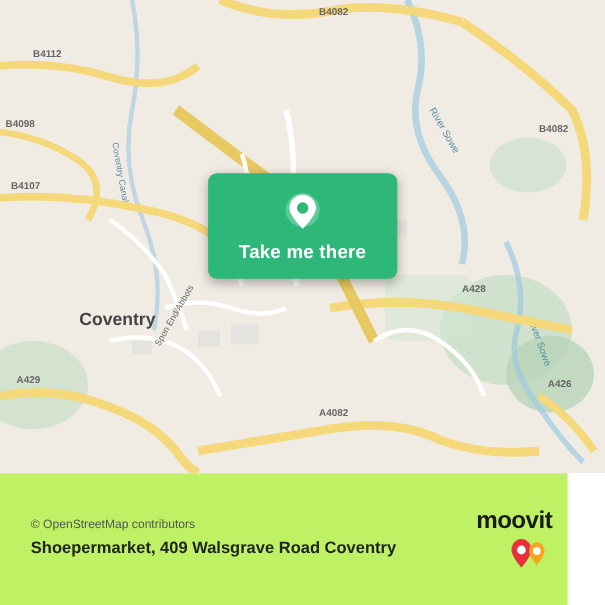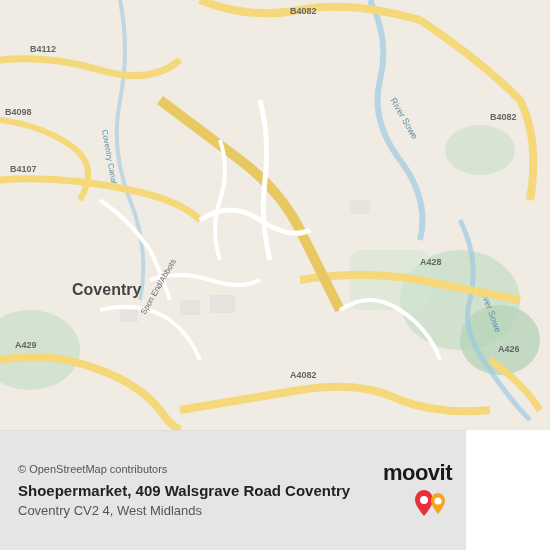--- a/index.html
+++ b/index.html
@@ -54,27 +54,27 @@
     }
 
     #btn-label {
       font-size: 17px;
       font-weight: 600;
       letter-spacing: 0.2px;
       white-space: nowrap;
     }
 
     #bottom-bar {
-      width: 466px;
+      width: 516px;
       height: 120px;
-      background: #e5e5e5;
+      background: #bef264;
       display: flex;
       align-items: center;
       justify-content: space-between;
-      padding: 10px 14px 10px 18px;
+      padding: 10px 14px 10px 28px;
       border-top: 1px solid #ddd;
     }
 
     #address-block {
       flex: 1;
     }
 
     #osm-credit {
       font-size: 11px;
       color: #555;
@@ -180,29 +180,37 @@
     <text x="145" y="315" font-size="8" fill="#666" font-family="Arial" transform="rotate(-60,145,315)">Spon End/Abbots</text>
 
     <text x="72" y="295" font-size="16" fill="#444" font-family="Arial" font-weight="bold">Coventry</text>
 
     <rect x="180" y="300" width="20" height="15" fill="#ddd" opacity="0.6"></rect>
     <rect x="210" y="295" width="25" height="18" fill="#ddd" opacity="0.6"></rect>
     <rect x="120" y="310" width="18" height="12" fill="#ddd" opacity="0.6"></rect>
     <rect x="350" y="200" width="20" height="14" fill="#ddd" opacity="0.5"></rect>
   </svg>
 
+  <button id="take-me-there-btn">
+    <svg id="pin-icon" viewBox="0 0 36 42" xmlns="http://www.w3.org/2000/svg">
+      <ellipse cx="18" cy="18" rx="18" ry="18" fill="white" opacity="0.25"></ellipse>
+      <circle cx="18" cy="16" r="14" fill="white" opacity="0.3"></circle>
+      <path d="M18 2 C10.3 2 4 8.3 4 16 C4 24.5 18 38 18 38 C18 38 32 24.5 32 16 C32 8.3 25.7 2 18 2Z" fill="white"></path>
+      <circle cx="18" cy="16" r="6" fill="#2db87a"></circle>
+    </svg>
+    <span id="btn-label">Take me there</span>
+  </button>
 </div>
 
 <div id="bottom-bar">
   <div id="address-block">
     <div id="osm-credit">
       <span>© OpenStreetMap contributors</span>
     </div>
     <div id="location-name">Shoepermarket, 409 Walsgrave Road Coventry</div>
-    <div id="location-region">Coventry CV2 4, West Midlands</div>
   </div>
 
   <div id="moovit-logo">
     <div id="moovit-text">moovit</div>
     <div id="moovit-icon">
 
       <svg width="40" height="32" viewBox="0 0 40 32" xmlns="http://www.w3.org/2000/svg">
         <path d="M12 2 C7 2 3 6.5 3 12 C3 18 12 28 12 28 C12 28 21 18 21 12 C21 6.5 17 2 12 2Z" fill="#e8303a"></path>
         <circle cx="12" cy="12" r="4" fill="white"></circle>
         <path d="M26 5 C22 5 19 8.5 19 13 C19 18 26 26 26 26 C26 26 33 18 33 13 C33 8.5 30 5 26 5Z" fill="#f5a623"></path>

